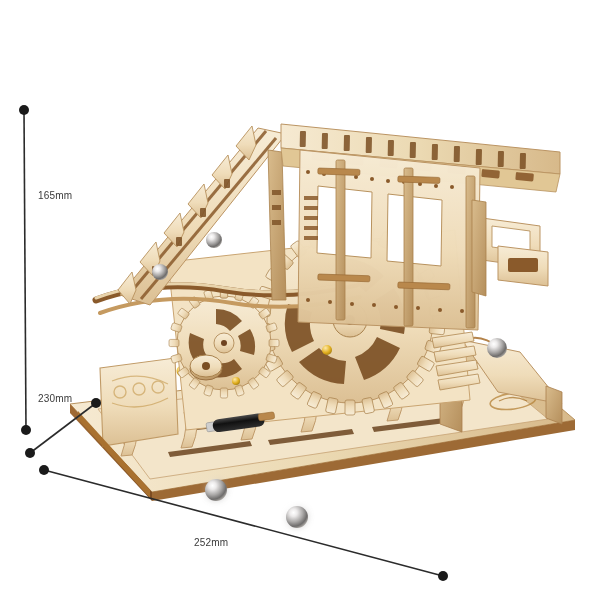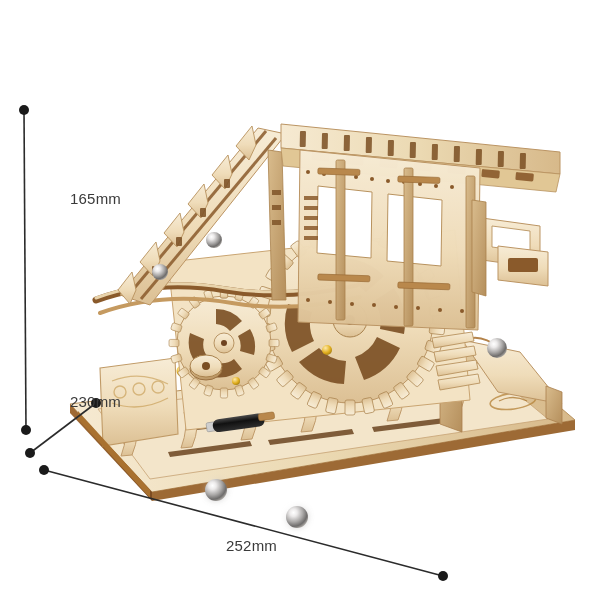--- a/index.html
+++ b/index.html
@@ -11,24 +11,23 @@
     overflow:hidden;
     position:relative;
   }
   #stage{position:absolute;left:0;top:0;width:610px;height:610px;background:#fff;}
 
   
   .dim-layer{position:absolute;left:0;top:0;width:610px;height:610px;pointer-events:none;}
   .dim-label{
     position:absolute;
     color:#3a3a3a;
-    font-size:15px;
+    font-size:10px;
     letter-spacing:.2px;
     white-space:nowrap;
-    margin-left:32px;
   }
   #lbl-h{left:38px;top:190px;}
   #lbl-d{left:38px;top:393px;}
   #lbl-w{left:194px;top:537px;}
 
   
   #product{position:absolute;left:0;top:0;width:610px;height:610px;}
 </style>
 </head>
 <body>

